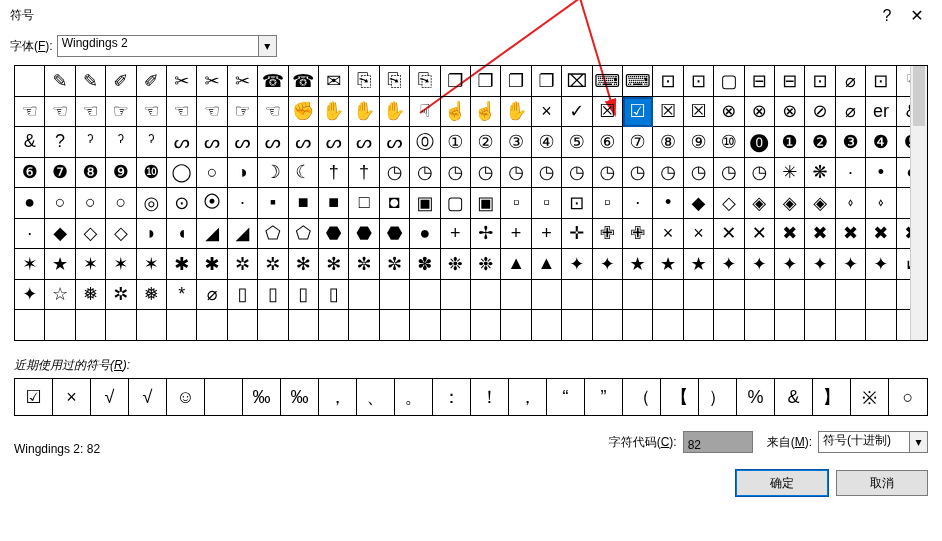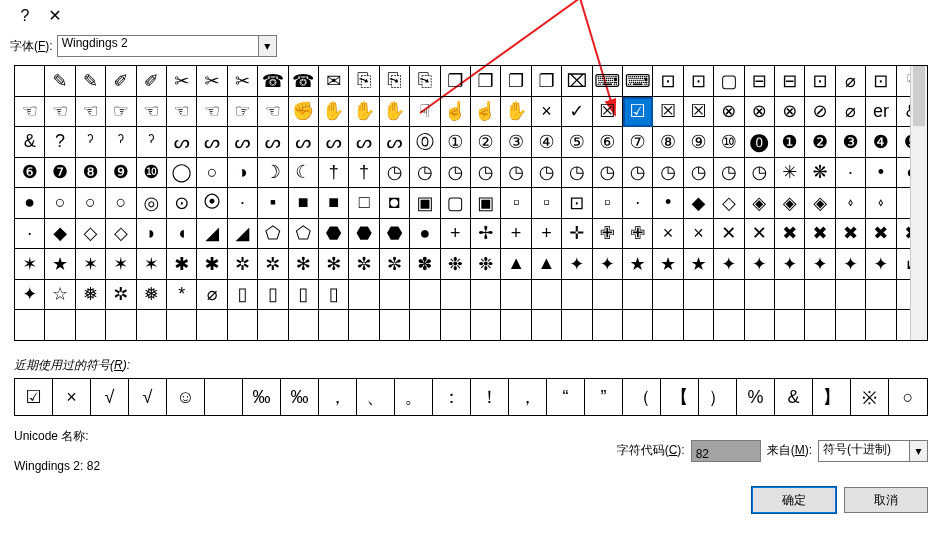--- a/index.html
+++ b/index.html
@@ -21,38 +21,39 @@
 .scrollbar .thumb { background:#cdcdcd; position:absolute; left:2px; right:2px; top:0; height:60px; }
 .recent-label { padding: 16px 14px 4px 14px; font-style: italic; }
 .recent-wrap { margin: 0 14px; border:1px solid #000; height:38px; }
 .recent-grid { display:grid; grid-template-columns: repeat(24,1fr); height:100%; }
 .recent-cell { border-right:1px solid #000; display:flex; align-items:center; justify-content:center; font-size:18px; font-family:"Segoe UI Symbol","Arial Unicode MS",sans-serif; }
 .recent-cell:last-child { border-right:none; }
 .info-row { display:flex; align-items:center; padding: 12px 14px 0 14px; gap:6px; }
 .info-left { flex:1; }
 .small-input { border:1px solid #7a7a7a; height:22px; width:70px; padding:0 4px; background:#a3a3a3; display:flex; align-items:flex-end; }
 .btn-row { display:flex; justify-content:flex-end; gap:8px; padding:14px; }
-.btn { width:84px; height:26px; border:1px solid #7a7a7a; background:#e1e1e1; display:flex; align-items:center; justify-content:center; cursor:default; }
+.btn { width:92px; height:26px; border:1px solid #7a7a7a; background:#e1e1e1; display:flex; align-items:center; justify-content:center; cursor:default; }
 .btn.primary { border:1px solid #0078d7; outline:1px solid #0053a6; outline-offset:0; }
 .arrow-annot { position:absolute; left:400px; top:-2px; pointer-events:none; }
 </style>
 </head>
 <body>
 
 <svg class="arrow-annot" width="230" height="120">
   <defs>
       <marker id="ah" markerWidth="10" markerHeight="10" refX="8" refY="3" orient="auto">
         <path d="M0,0 L9,3 L0,6 Z" fill="#e81e1e"></path>
       </marker>
     </defs>
   <line x1="180" y1="0" x2="20" y2="115" stroke="#e81e1e" stroke-width="2"></line>
   <line x1="180" y1="0" x2="215" y2="117" stroke="#e81e1e" stroke-width="2" marker-end="url(#ah)"></line>
 </svg>
 
 <div class="titlebar">
+  <span class="title">符号</span>
   <span class="help">?</span>
   <span class="close">✕</span>
 </div>
 
 <div class="row-font">
   <label><span>字体(</span><u>F</u><span>):</span></label>
   <div class="combo">
     <span>Wingdings 2</span>
     <span class="arrow">▾</span>
   </div>
@@ -361,28 +362,27 @@
       <div class="recent-cell">%</div>
       <div class="recent-cell">&amp;</div>
       <div class="recent-cell">】</div>
       <div class="recent-cell">※</div>
       <div class="recent-cell">○</div>
     </div>
 </div>
 
 <div class="info-row">
   <div class="info-left">
-    <div>Unicode 名称:</div>
     <div style="margin-top:14px">Wingdings 2: 82</div>
   </div>
   <span><span>字符代码(</span><u>C</u><span>):</span></span>
   <div class="small-input">
       <span>82</span>
     </div>
-  <span style=""><span>来自(</span><u>M</u><span>):</span></span>
+  <span style="margin-left:8px"><span>来自(</span><u>M</u><span>):</span></span>
   <div class="combo" style="min-width:110px">
     <span>符号(十进制)</span>
     <span class="arrow">▾</span>
   </div>
 </div>
 
 <div class="btn-row">
   <div class="btn primary">
       <span>确定</span>
     </div>

